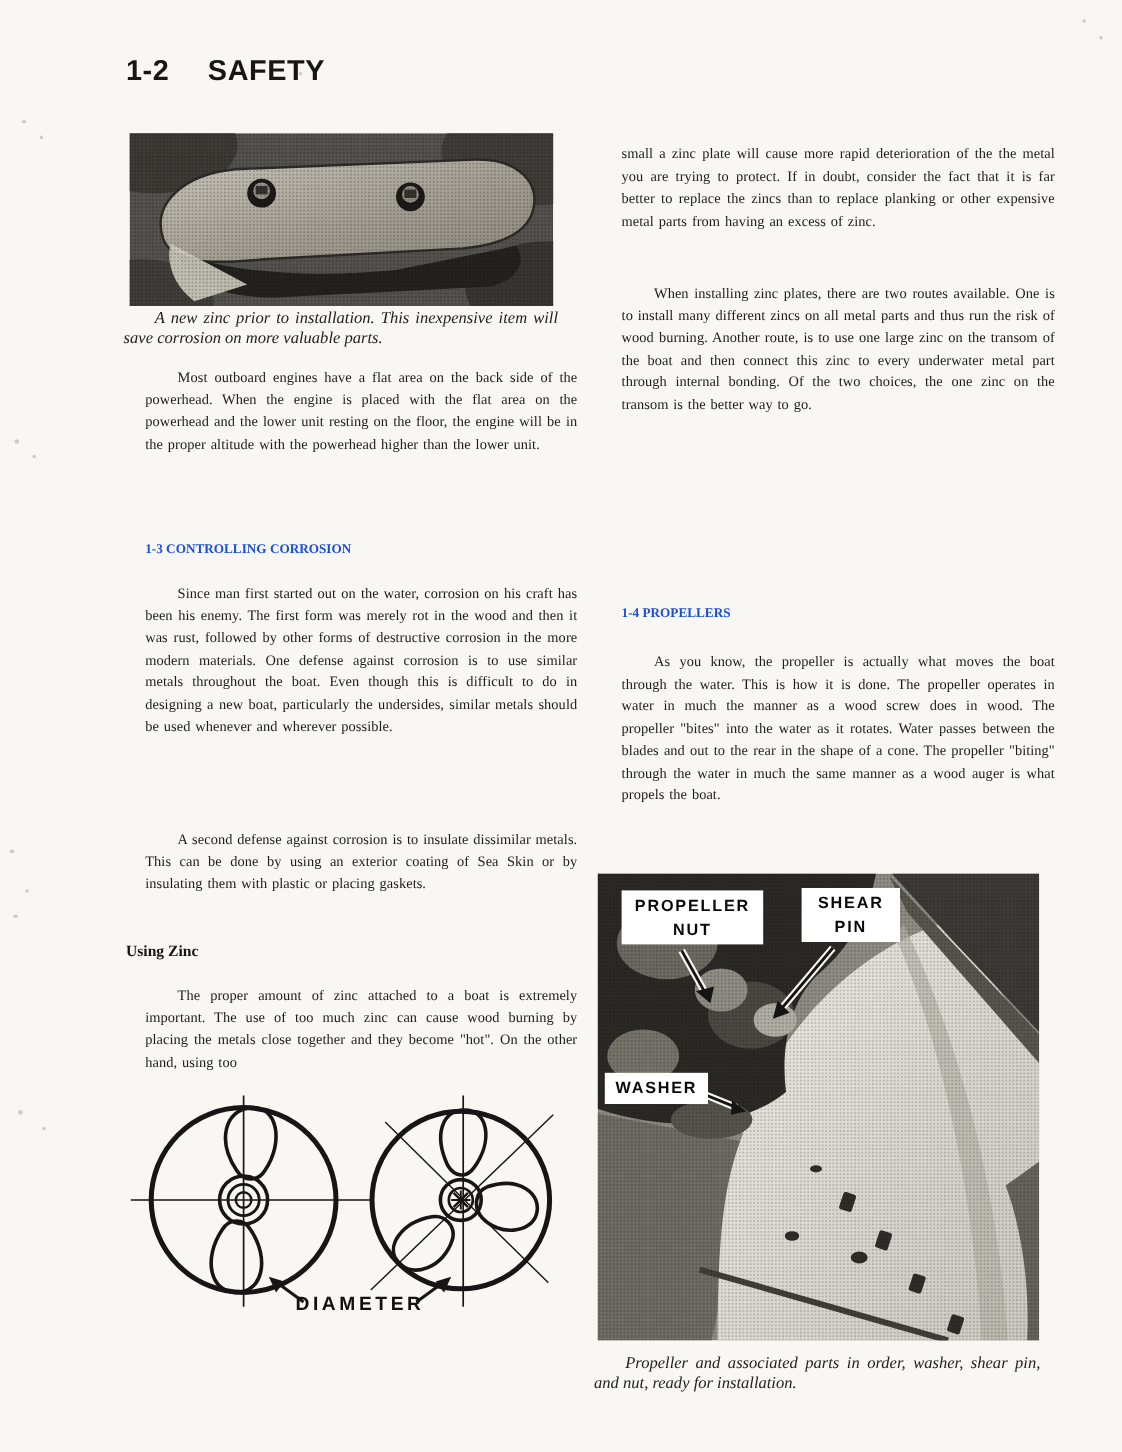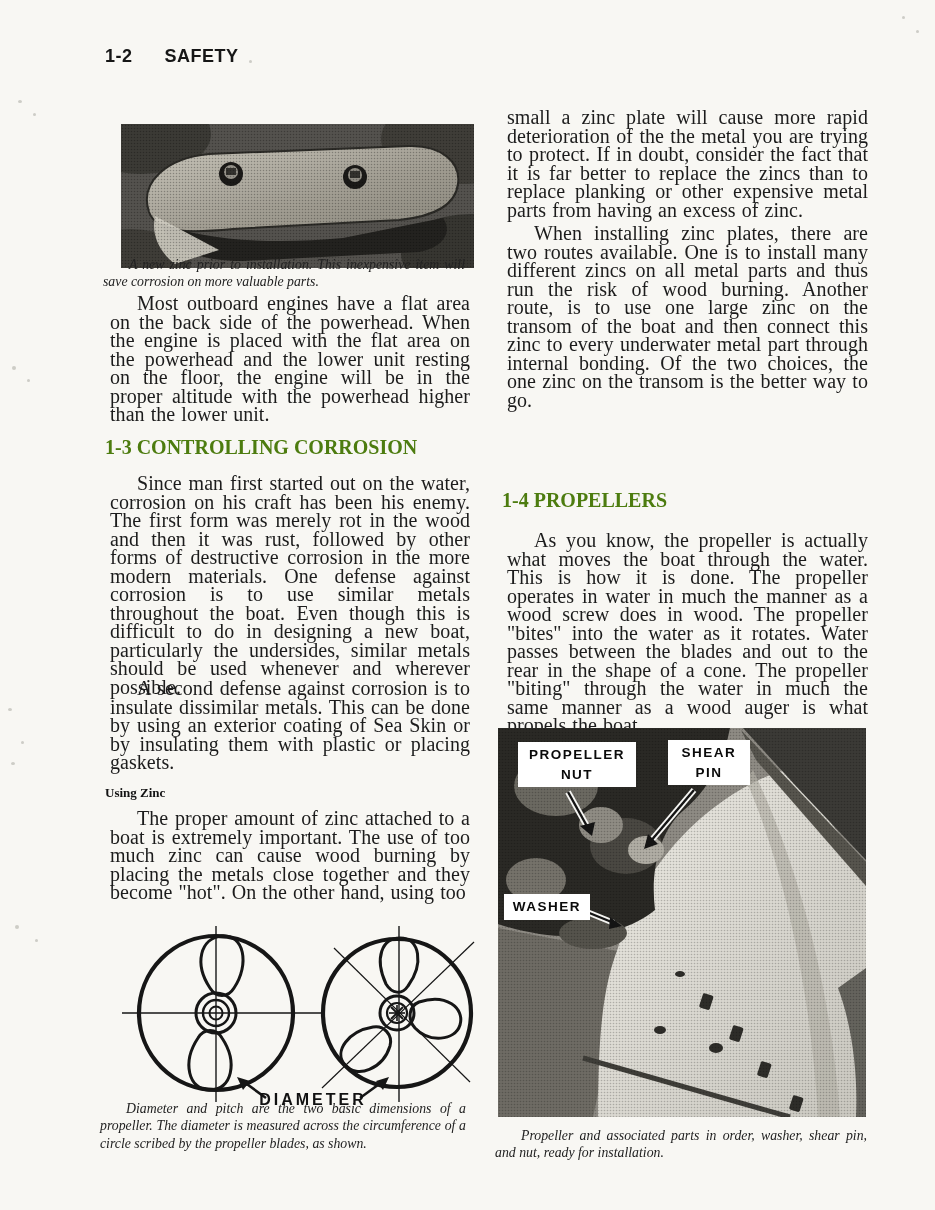--- a/index.html
+++ b/index.html
@@ -1,29 +1,29 @@
 <!DOCTYPE html>
 <html><head>
 <meta charset="utf-8">
 <style>
   html,body{margin:0;padding:0;}
   body{background:#e8e8e8;}
   .page{position:relative;width:935px;height:1210px;background:#f8f7f3;overflow:hidden;
         font-family:"Liberation Serif",serif;color:#1c1c1c;}
   .hdr{position:absolute;left:105px;top:46px;font-family:"Liberation Sans",sans-serif;
-       font-weight:bold;font-size:18px;letter-spacing:.5px;color:#161616;}
+       font-weight:bold;font-size:24px;letter-spacing:.5px;color:#161616;}
   .hdr .num{margin-right:32px;}
-  .body-txt{position:absolute;font-size:20px;line-height:18.5px;text-align:justify;
-            letter-spacing:.05px;word-spacing:1px;margin:5px;}
+  .body-txt{position:absolute;font-size:12px;line-height:18.5px;text-align:justify;
+            letter-spacing:.05px;word-spacing:1px;margin:16px;}
   .indent{text-indent:27px;}
-  .sec-h{position:absolute;font-weight:bold;font-size:20px;margin:0;color:#4d7c0f;}
+  .sec-h{position:absolute;font-weight:bold;font-size:11px;margin:16px;color:#1d4ed8;}
   .sub-h{position:absolute;font-weight:bold;font-size:13px;margin:0;color:#141414;}
   .cap{position:absolute;font-style:italic;font-size:13.8px;line-height:17.4px;
        text-align:justify;text-indent:26px;margin:0;color:#222;}
-  figure{margin:0;padding:16px;position:absolute;}
+  figure{margin:0;padding:3px;position:absolute;}
   .plabel{position:absolute;background:#ffffff;color:#0a0a0a;text-align:center;
           font-family:"Liberation Sans",sans-serif;font-weight:bold;font-size:13.5px;
           line-height:1.45;letter-spacing:1.5px;padding:3px 4px;}
   .speck{position:absolute;border-radius:50%;background:#9a9890;opacity:.45;}
 </style>
 </head>
 <body>
 
 <div class="page">
 
@@ -119,21 +119,20 @@
         <line x1="273" y1="89" x2="289" y2="89" stroke-width="1.6"></line>
 
         <line x1="150" y1="174" x2="128" y2="158" stroke-width="2.6"></line>
         <line x1="244" y1="174" x2="266" y2="158" stroke-width="2.6"></line>
       </g>
       <polygon points="121,153 134,157 127,166" fill="#161616"></polygon>
       <polygon points="273,153 260,157 267,166" fill="#161616"></polygon>
       <text x="197" y="181" text-anchor="middle" font-family="Liberation Sans, sans-serif" font-size="16" font-weight="bold" letter-spacing="3" fill="#111">DIAMETER</text>
     </svg>
   </figure>
-  <p class="cap" style="left:100px;top:1100px;width:366px;">Diameter and pitch are the two basic dimensions of a propeller. The diameter is measured across the circumference of a circle scribed by the propeller blades, as shown.</p>
 
   <p class="body-txt" style="left:502px;top:103px;width:361px;">small a zinc plate will cause more rapid deterioration of the the metal you are trying to protect. If in doubt, consider the fact that it is far better to replace the zincs than to replace planking or other expensive metal parts from having an excess of zinc.</p>
 
   <p class="body-txt indent" style="left:502px;top:219px;width:361px;">When installing zinc plates, there are two routes available. One is to install many different zincs on all metal parts and thus run the risk of wood burning. Another route, is to use one large zinc on the transom of the boat and then connect this zinc to every underwater metal part through internal bonding. Of the two choices, the one zinc on the transom is the better way to go.</p>
 
 
   <h2 class="sec-h" style="left:502px;top:489px;">1-4 PROPELLERS</h2>
 
   <p class="body-txt indent" style="left:502px;top:526px;width:361px;">As you know, the propeller is actually what moves the boat through the water. This is how it is done. The propeller operates in water in much the manner as a wood screw does in wood. The propeller "bites" into the water as it rotates. Water passes between the blades and out to the rear in the shape of a cone. The propeller "biting" through the water in much the same manner as a wood auger is what propels the boat.</p>
 

